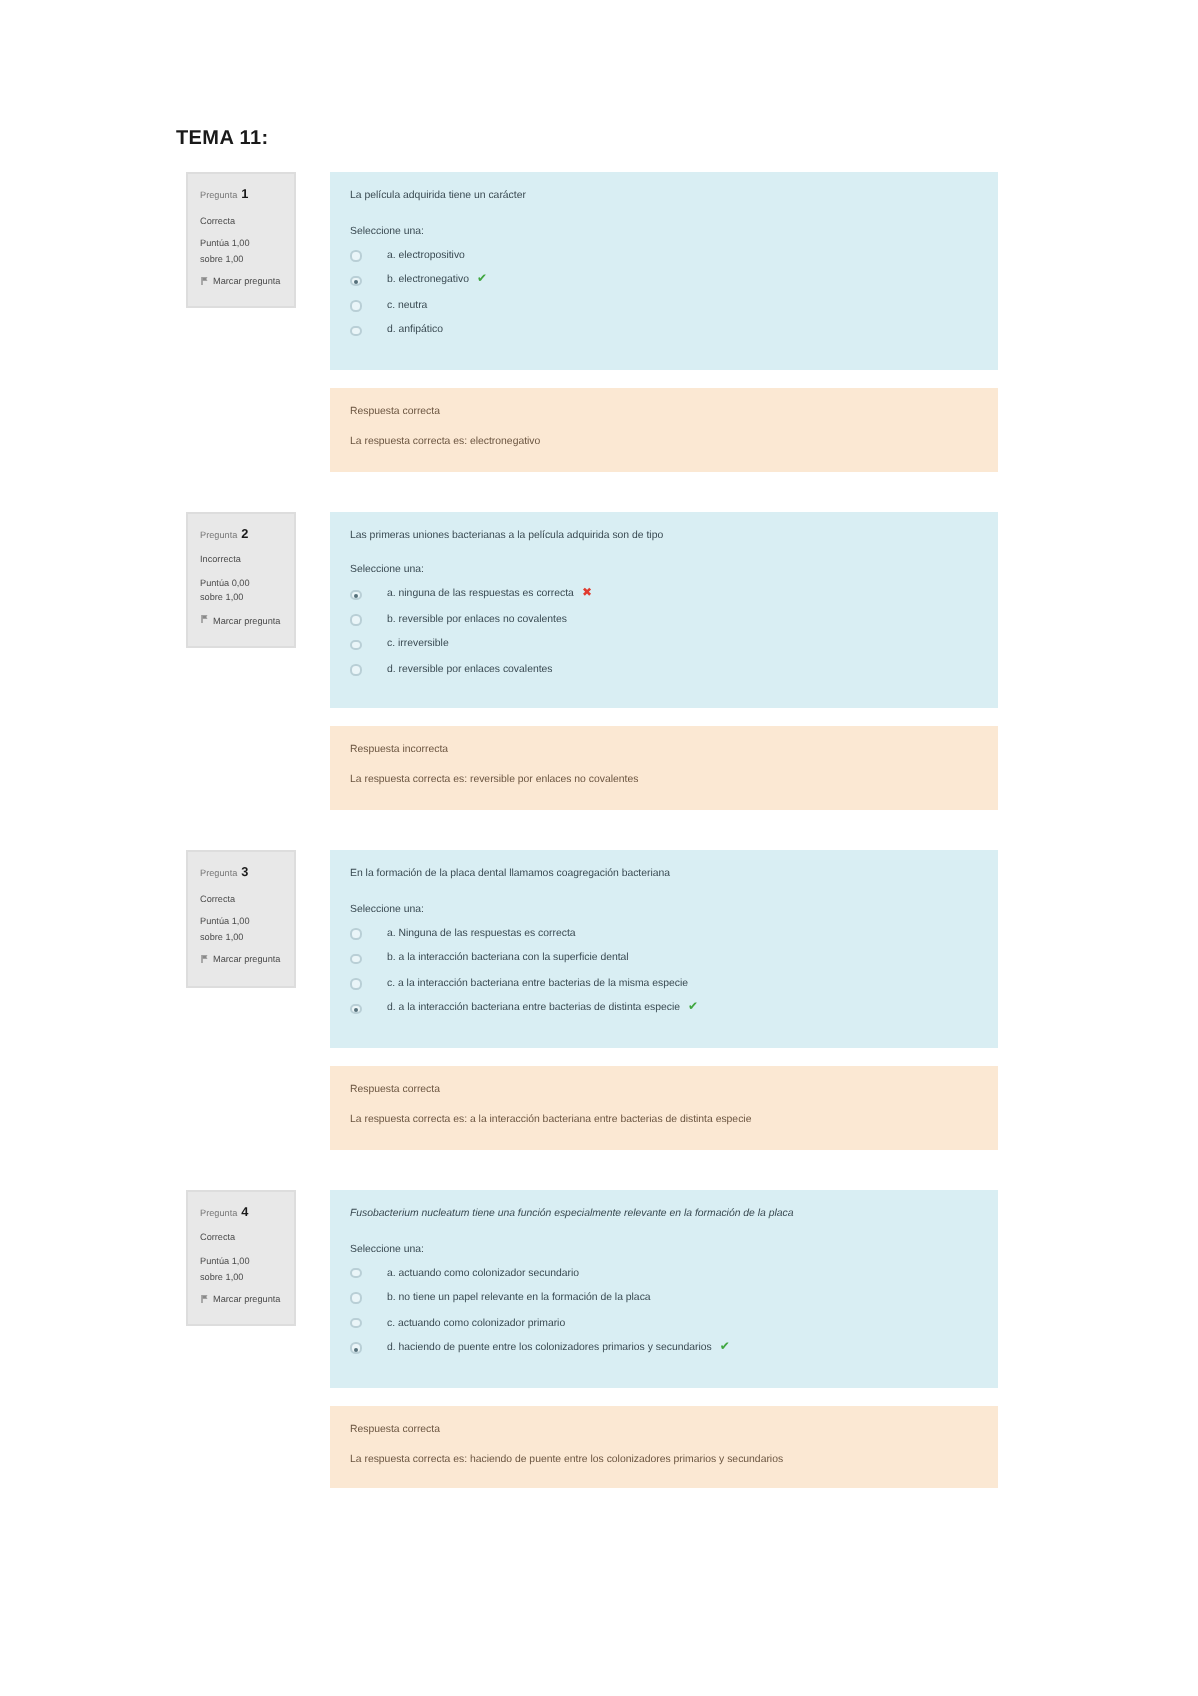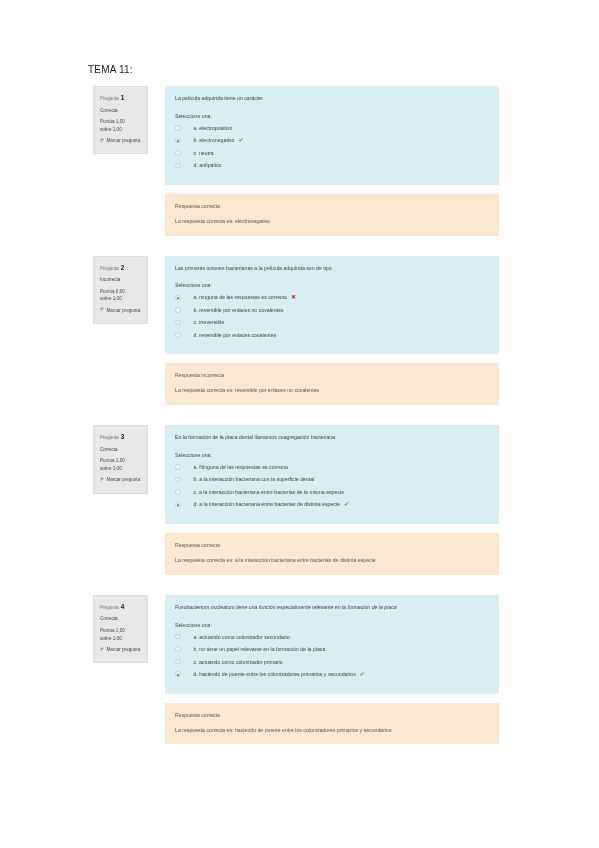--- a/index.html
+++ b/index.html
@@ -19,21 +19,21 @@
     width: 599px;
     height: 848px;
     box-sizing: border-box;
     padding: 0;
   }
   .page-title {
     position: absolute;
     left: 88px;
     top: 64px;
     font-size: 10px;
-    font-weight: normal;
+    font-weight: bold;
     letter-spacing: 0.2px;
     color: #1a1a1a;
   }
 
   .quiz {
     position: absolute;
     left: 0;
     top: 86px;
     width: 599px;
   }

